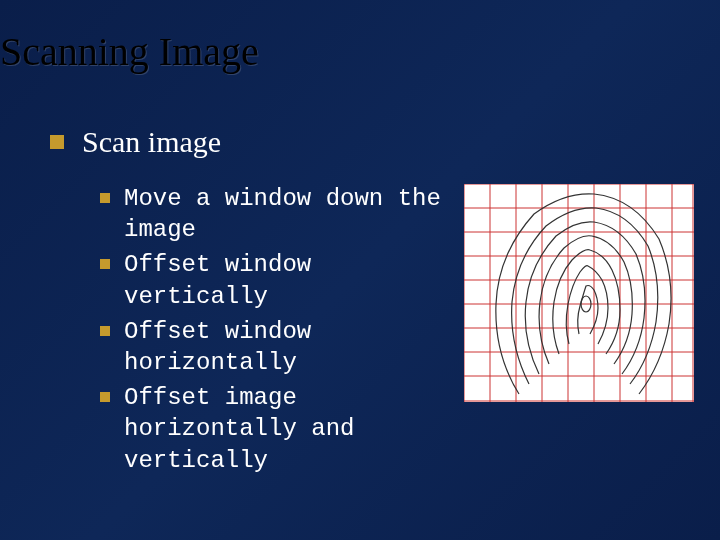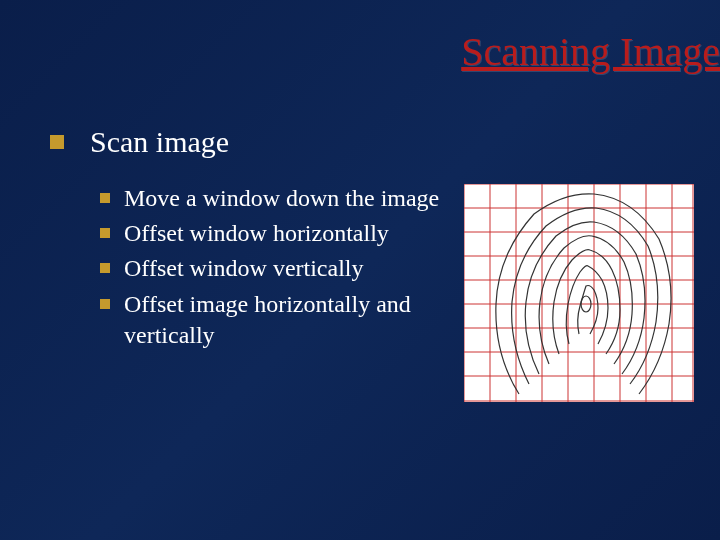--- a/index.html
+++ b/index.html
@@ -6,53 +6,52 @@
     body {
       width: 720px;
       height: 540px;
       background: linear-gradient(135deg, #0a1e4a 0%, #0e2758 50%, #0a1e4a 100%);
       font-family: "Times New Roman", Times, serif;
       color: #ffffff;
       position: relative;
       overflow: hidden;
     }
     .title {
-      text-align: right;
+      text-align: left;
       font-size: 40px;
       font-weight: normal;
       padding-top: 28px;
-      color: #b91c1c;
+      color: #000000;
       text-shadow: 1px 1px 0 rgba(255,255,255,0.15);
-      text-decoration: underline;
     }
     .content {
       padding-left: 50px;
       padding-top: 50px;
     }
     .main-bullet {
       display: flex;
       align-items: flex-start;
       margin-bottom: 18px;
-      gap: 8px;
     }
     .main-bullet .square {
       width: 14px;
       height: 14px;
       background: #c59a2d;
       margin-top: 10px;
       margin-right: 18px;
       flex-shrink: 0;
     }
     .main-bullet .text {
       font-size: 30px;
       color: #ffffff;
     }
     .sub-list {
       padding-left: 50px;
       padding-top: 6px;
+      font-family: Liberation Mono, monospace;
     }
     .sub-bullet {
       display: flex;
       align-items: flex-start;
       margin-bottom: 4px;
     }
     .sub-bullet .square-small {
       width: 10px;
       height: 10px;
       background: #c59a2d;
@@ -85,25 +84,25 @@
     <span class="text">Scan image</span>
   </div>
 
   <div class="sub-list">
     <div class="sub-bullet">
       <span class="square-small"></span>
       <span class="text">Move a window down the image</span>
     </div>
     <div class="sub-bullet">
       <span class="square-small"></span>
-      <span class="text">Offset window horizontally</span>
+      <span class="text">Offset window vertically</span>
     </div>
     <div class="sub-bullet">
       <span class="square-small"></span>
-      <span class="text">Offset window vertically</span>
+      <span class="text">Offset window horizontally</span>
     </div>
     <div class="sub-bullet">
       <span class="square-small"></span>
       <span class="text">Offset image horizontally and vertically</span>
     </div>
   </div>
 </div>
 
 <div class="image-box">
   <svg viewBox="0 0 230 218" width="230" height="218">

